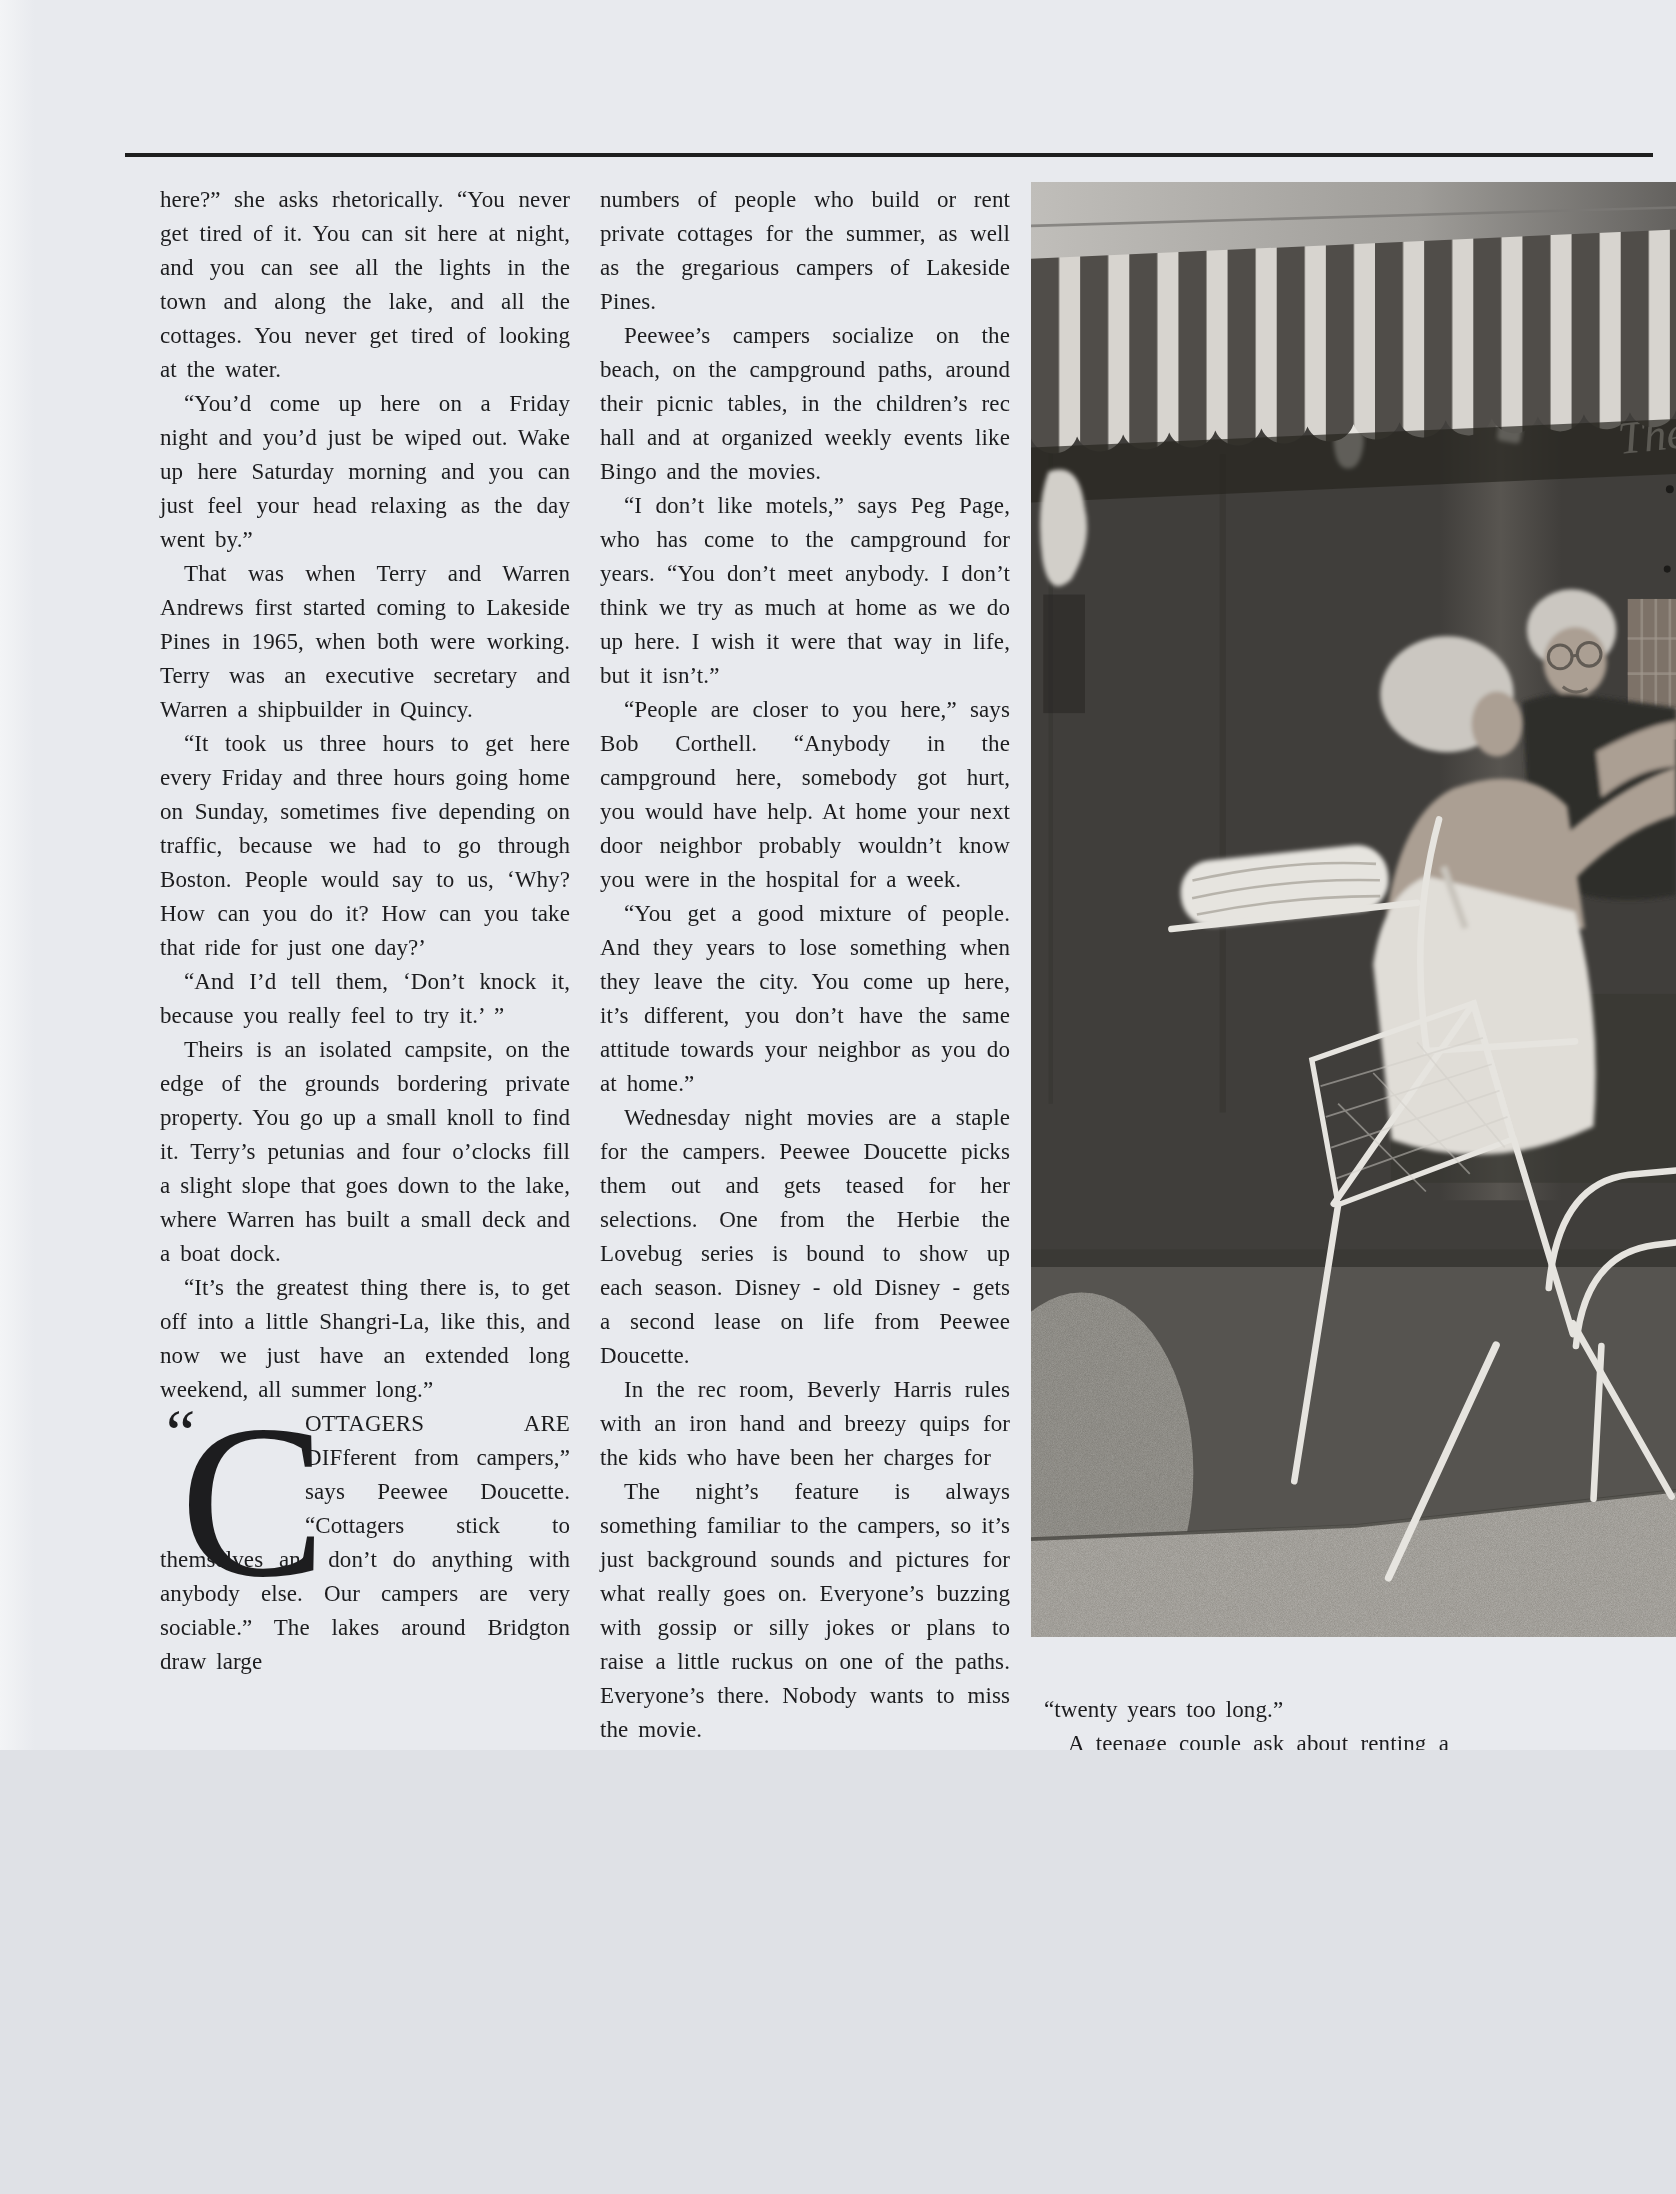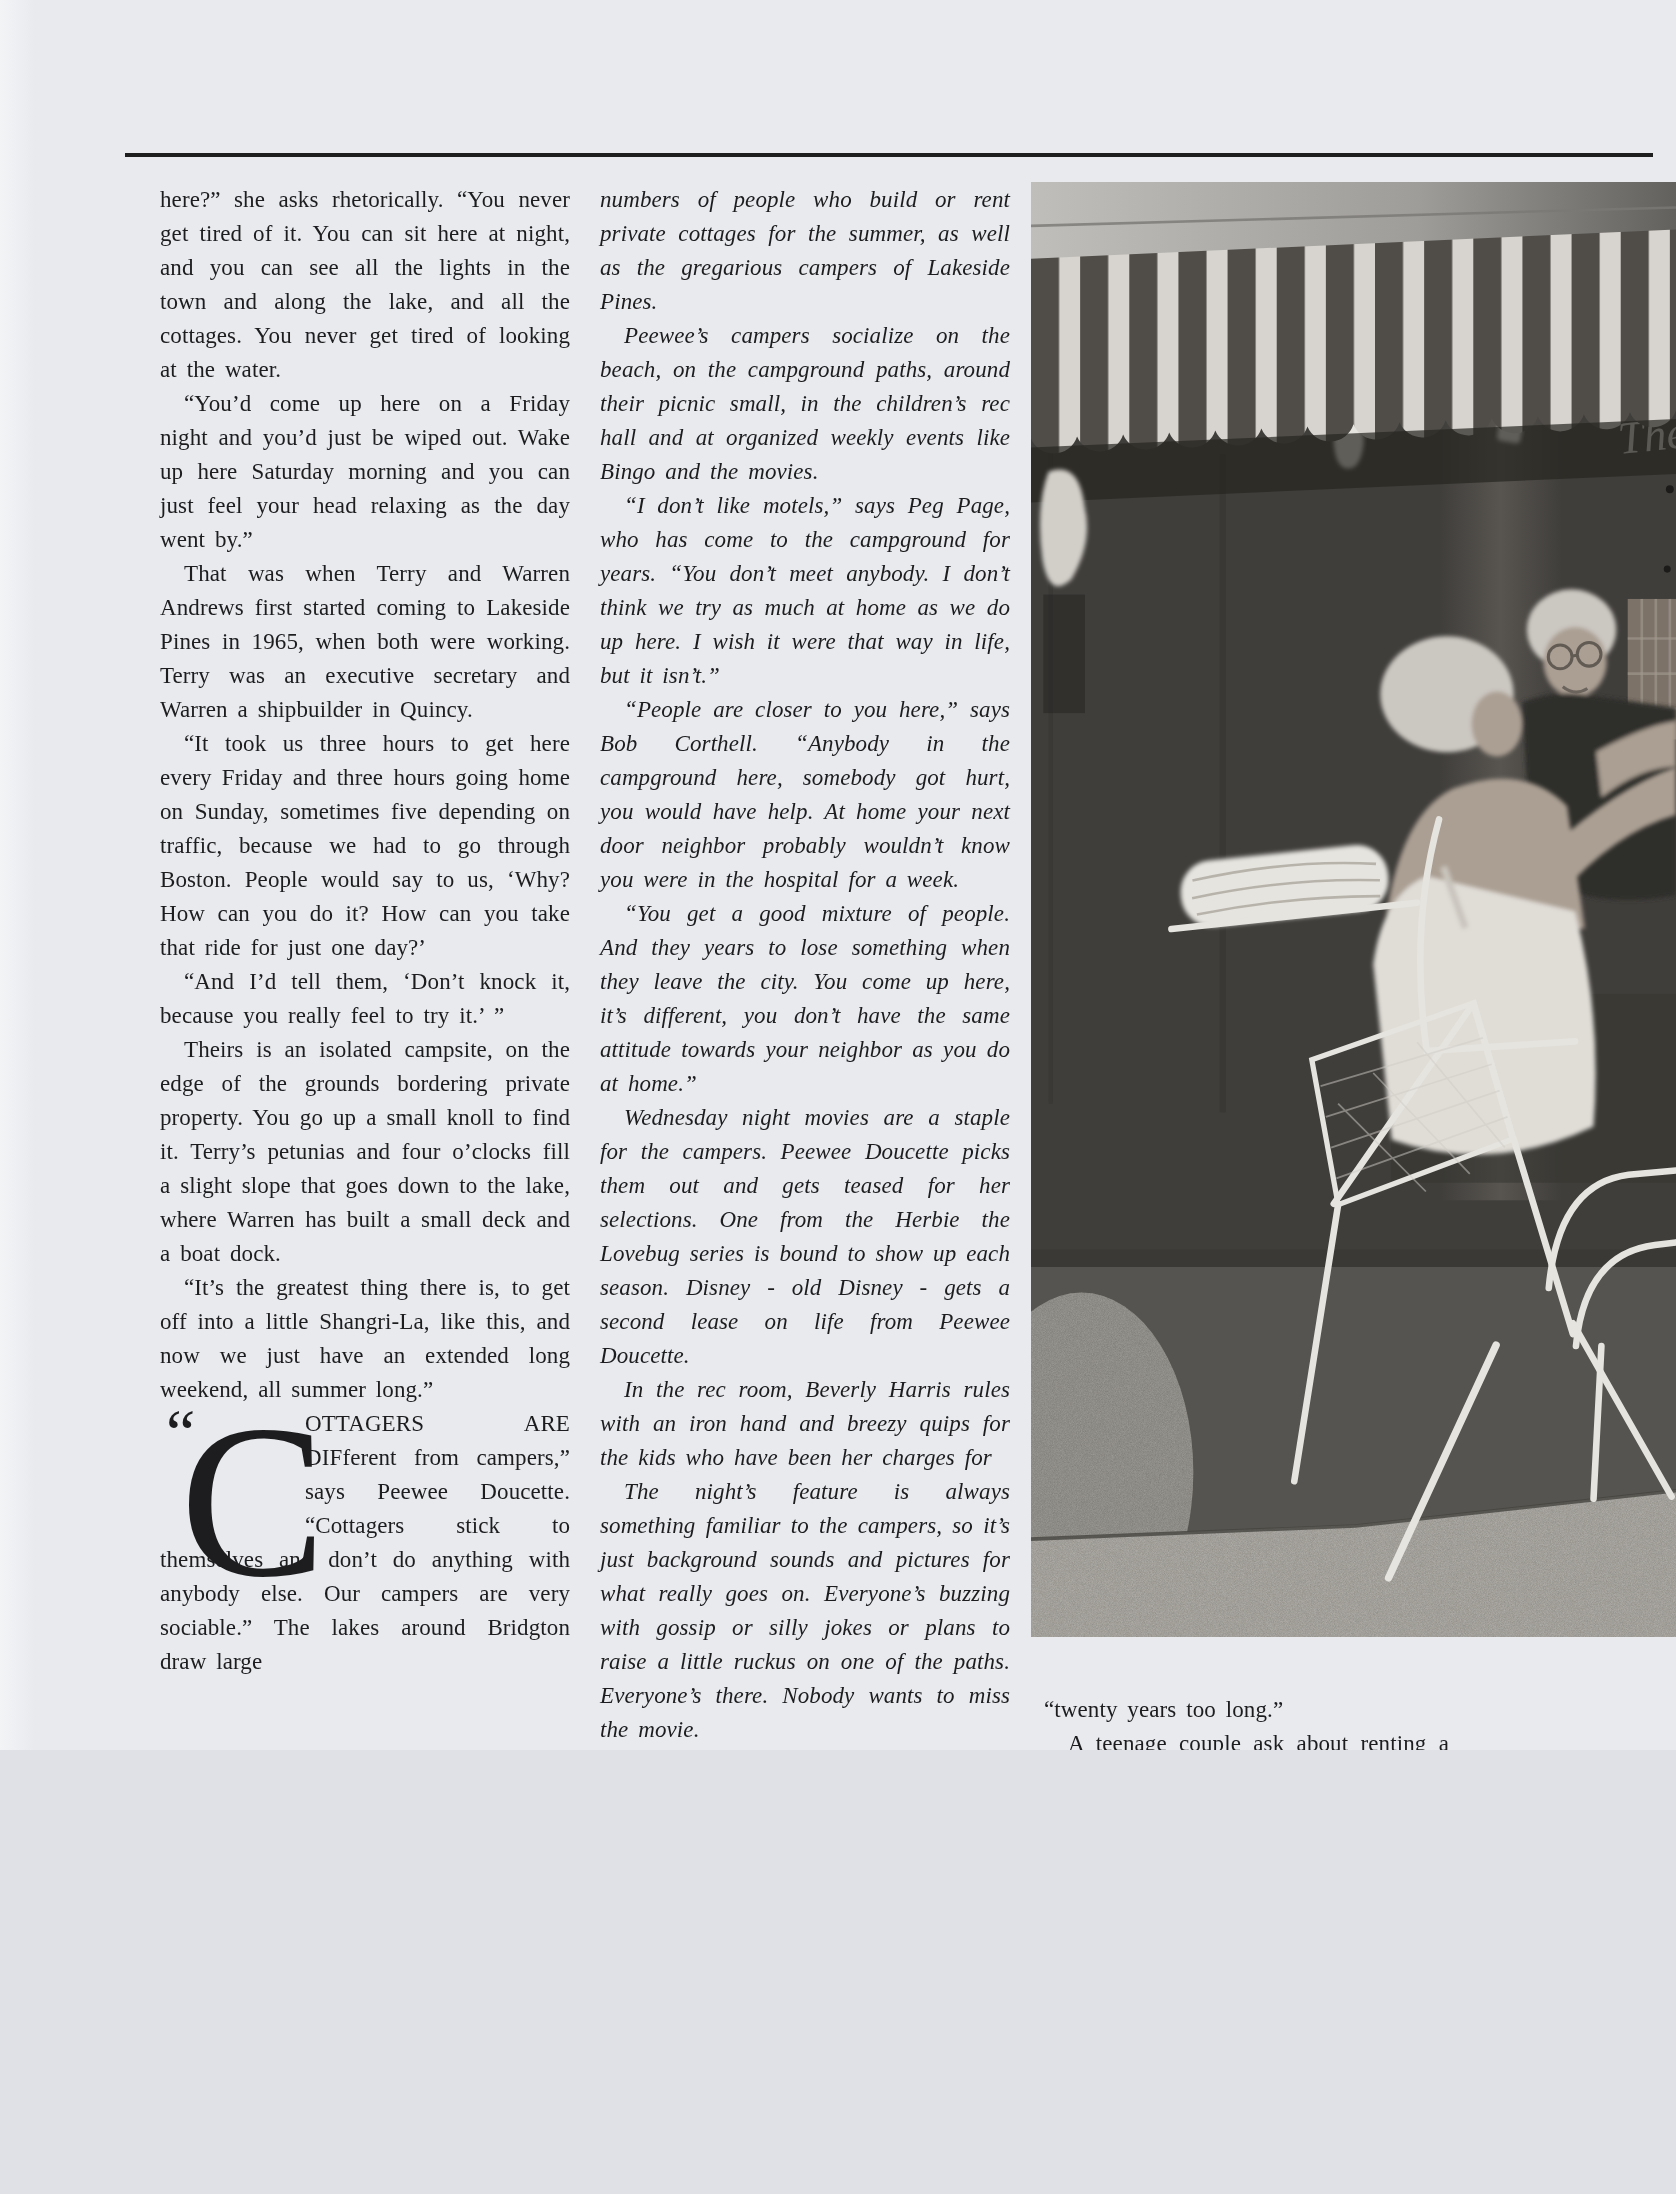--- a/index.html
+++ b/index.html
@@ -20,21 +20,21 @@
   .top-rule{
     position:absolute; left:125px; top:153px; width:1528px; height:4px;
     background:var(--rule);
   }
   .col{
     position:absolute; top:183px; width:410px;
     font-size:23px; line-height:34px; text-align:justify;
     word-spacing:4px; letter-spacing:0.1px;
   }
   #col1{left:160px;}
-  #col2{left:600px;font-style:italic;}
+  #col2{left:600px;}
   #col3{left:1044px; top:1693px; width:405px;}
   .col p{margin:0; text-indent:24px;}
   .col p.noindent{text-indent:0;}
   .dropcap-para{position:relative; margin-top:81px; text-indent:0 !important;}
   .dc-float{float:left; width:145px; height:103px;}
   .dc-quote{
     position:absolute; left:6.1px; top:-7px;
     font-size:66px; line-height:1;
   }
   .dc-letter{
@@ -68,21 +68,21 @@
     <p>“It’s the greatest thing there is, to get off into a little Shangri-La, like this, and now we just have an extended long weekend, all summer long.”</p>
     <p class="dropcap-para">
       <span class="dc-float"></span>
       <span class="dc-quote">“</span>
       <span class="dc-letter">C</span><span>OTTAGERS ARE DIF</span><span>ferent from campers,” says Peewee Doucette. “Cottagers stick to themselves and don’t do anything with anybody else. Our campers are very sociable.” The lakes around Bridgton draw large</span>
     </p>
   </div>
 
   <div class="col" id="col2">
     <p class="noindent">numbers of people who build or rent private cottages for the summer, as well as the gregarious campers of Lakeside Pines.</p>
-    <p>Peewee’s campers socialize on the beach, on the campground paths, around their picnic small, in the children’s rec hall and at organized weekly events like Bingo and the movies.</p>
+    <p>Peewee’s campers socialize on the beach, on the campground paths, around their picnic tables, in the children’s rec hall and at organized weekly events like Bingo and the movies.</p>
     <p>“I don’t like motels,” says Peg Page, who has come to the campground for years. “You don’t meet anybody. I don’t think we try as much at home as we do up here. I wish it were that way in life, but it isn’t.”</p>
     <p>“People are closer to you here,” says Bob Corthell. “Anybody in the campground here, somebody got hurt, you would have help. At home your next door neighbor probably wouldn’t know you were in the hospital for a week.</p>
     <p>“You get a good mixture of people. And they years to lose something when they leave the city. You come up here, it’s different, you don’t have the same attitude towards your neighbor as you do at home.”</p>
     <p>Wednesday night movies are a staple for the campers. Peewee Doucette picks them out and gets teased for her selections. One from the Herbie the Lovebug series is bound to show up each season. Disney - old Disney - gets a second lease on life from Peewee Doucette.</p>
     <p>In the rec room, Beverly Harris rules with an iron hand and breezy quips for the kids who have been her charges for</p>
     <p>The night’s feature is always something familiar to the campers, so it’s just background sounds and pictures for what really goes on. Everyone’s buzzing with gossip or silly jokes or plans to raise a little ruckus on one of the paths. Everyone’s there. Nobody wants to miss the movie.</p>
   </div>
 
   <div class="photo-wrap" role="img" aria-label="Black-and-white photograph: two older women relax on white wire lawn chairs in front of a dark camp store with a striped scalloped awning, hanging lanterns and a script sign.">
     <svg viewBox="0 0 1470 3315" preserveAspectRatio="none">

